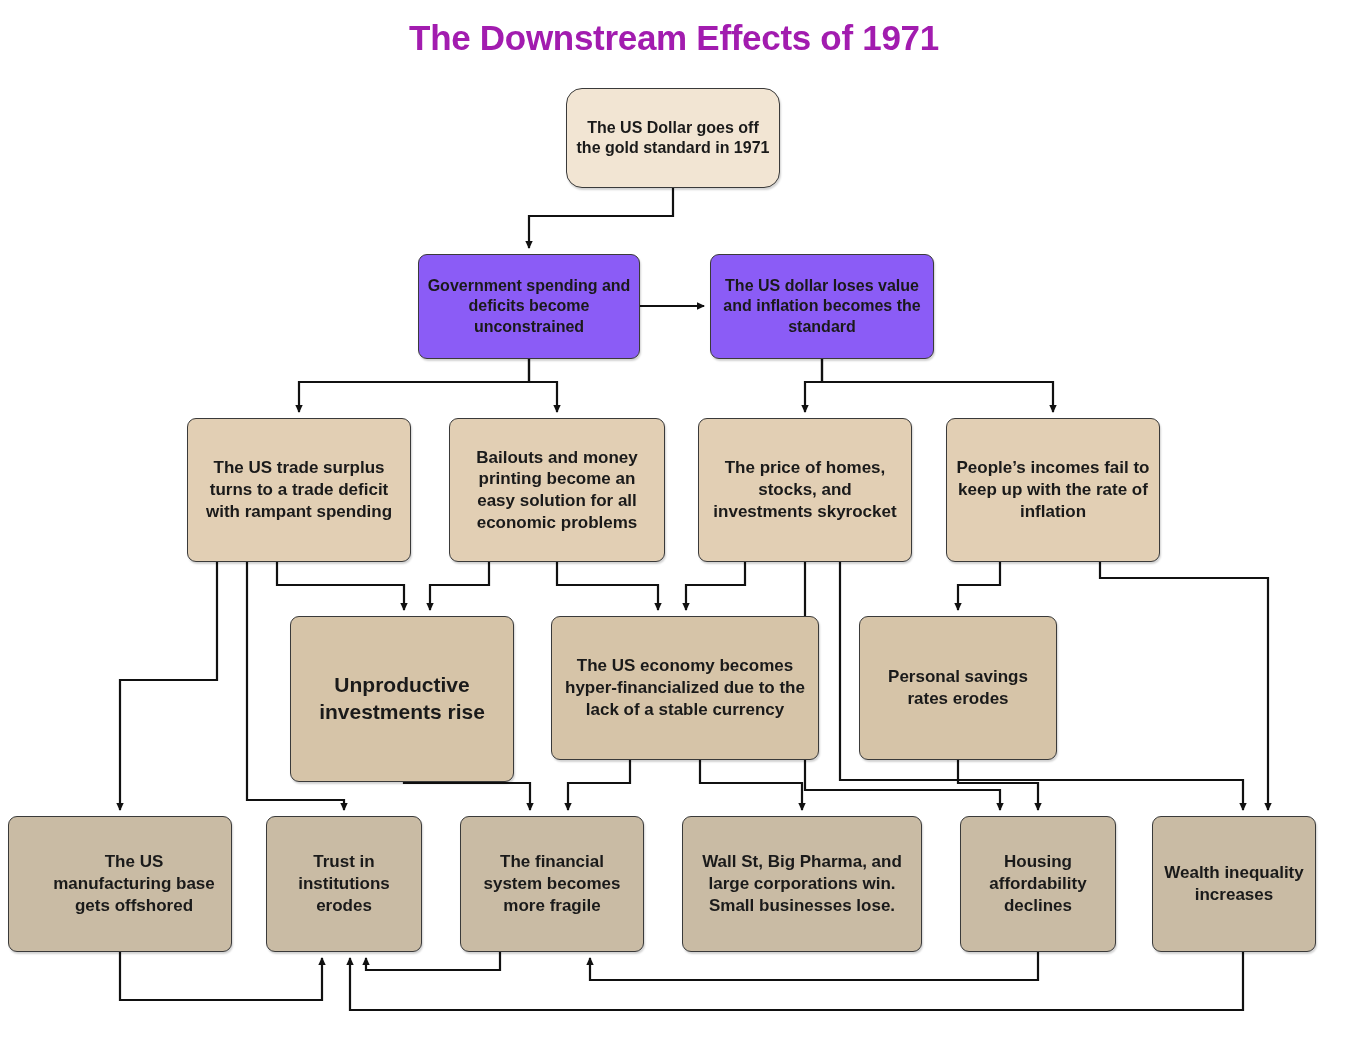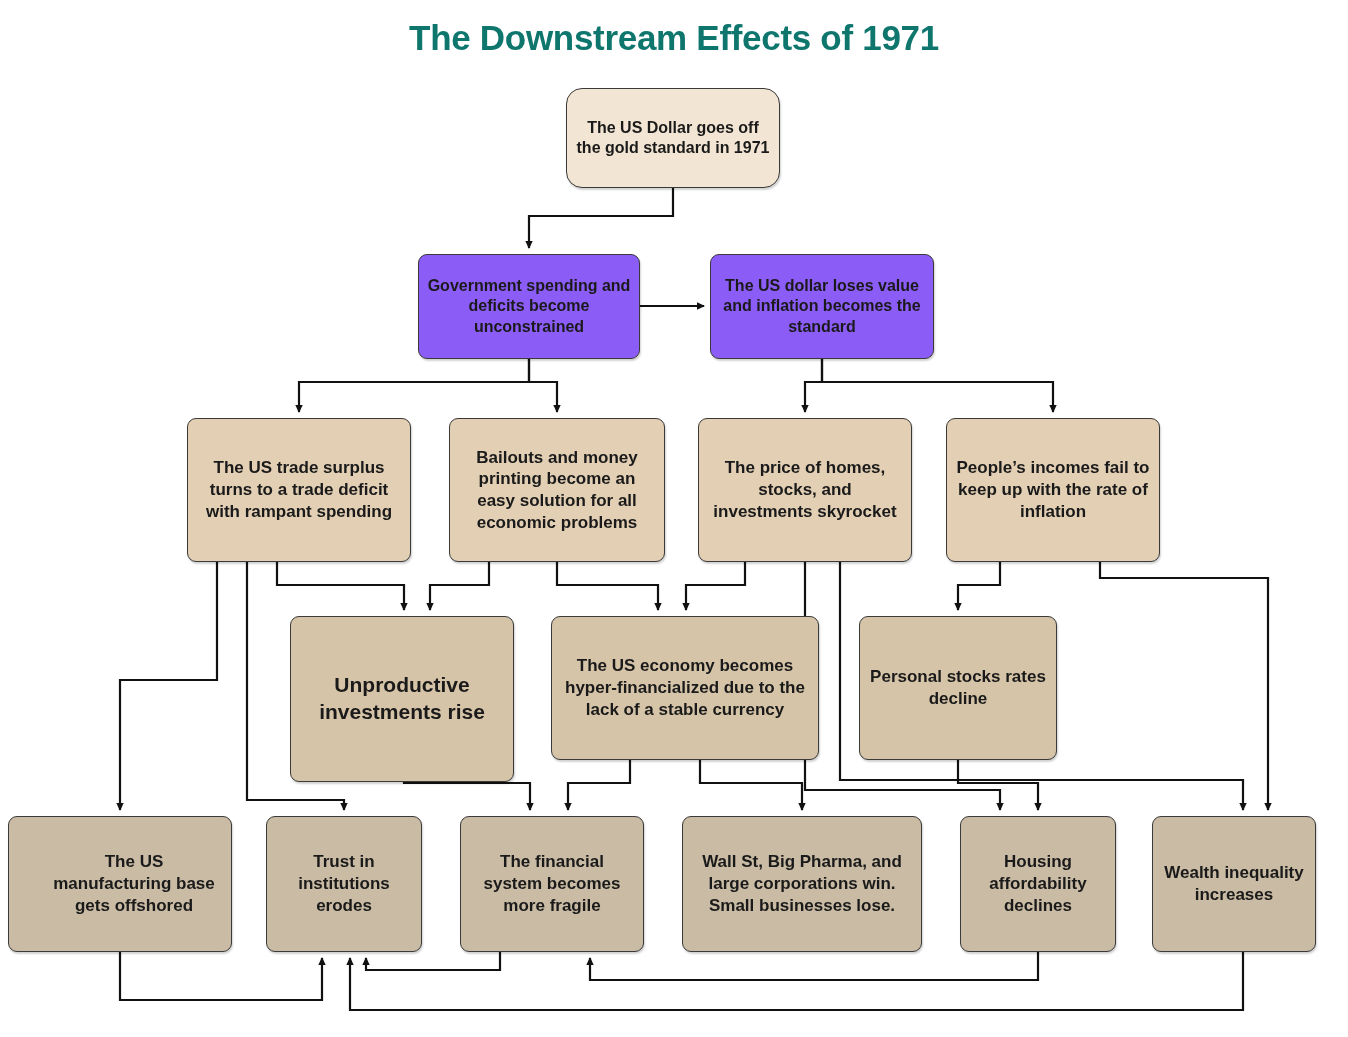--- a/index.html
+++ b/index.html
@@ -15,21 +15,21 @@
     overflow: hidden;
   }
   #title {
     position: absolute;
     left: 0;
     top: 18px;
     width: 1348px;
     text-align: center;
     font-size: 35px;
     font-weight: bold;
-    color: #0f766e;
+    color: #a21caf;
     letter-spacing: -0.3px;
   }
   svg#edges {
     position: absolute;
     left: 0;
     top: 0;
     width: 1348px;
     height: 1037px;
     pointer-events: none;
   }
@@ -138,21 +138,21 @@
 <div class="node tier2" id="n6" style="left: 946px; top: 418px; width: 214px; height: 144px; font-size: 17px;">
     <span>People’s incomes fail to keep up with the rate of inflation</span>
   </div>
 <div class="node tier3" id="n7" style="left: 290px; top: 616px; width: 224px; height: 166px; font-size: 21px;">
     <span>Unproductive investments rise</span>
   </div>
 <div class="node tier3" id="n8" style="left: 551px; top: 616px; width: 268px; height: 144px; font-size: 17px;">
     <span>The US economy becomes hyper-financialized due to the lack of a stable currency</span>
   </div>
 <div class="node tier3" id="n9" style="left: 859px; top: 616px; width: 198px; height: 144px; font-size: 17px;">
-    <span>Personal stocks rates decline</span>
+    <span>Personal savings rates erodes</span>
   </div>
 <div class="node tier4" id="n10" style="left: 8px; top: 816px; width: 224px; height: 136px; font-size: 17px; padding-left: 36px;">
     <span>The US manufacturing base gets offshored</span>
   </div>
 <div class="node tier4" id="n11" style="left: 266px; top: 816px; width: 156px; height: 136px; font-size: 17px;">
     <span>Trust in institutions erodes</span>
   </div>
 <div class="node tier4" id="n12" style="left: 460px; top: 816px; width: 184px; height: 136px; font-size: 17px; align-items: center;">
     <span>The financial system becomes more fragile</span>
   </div>

